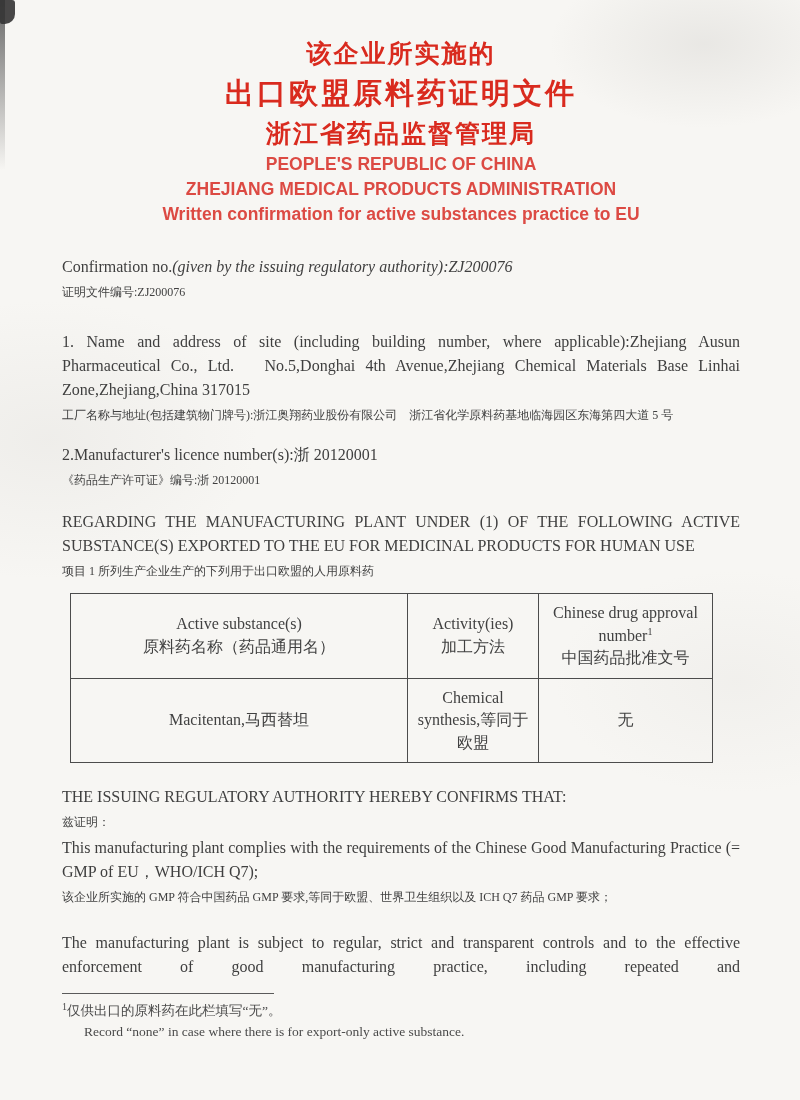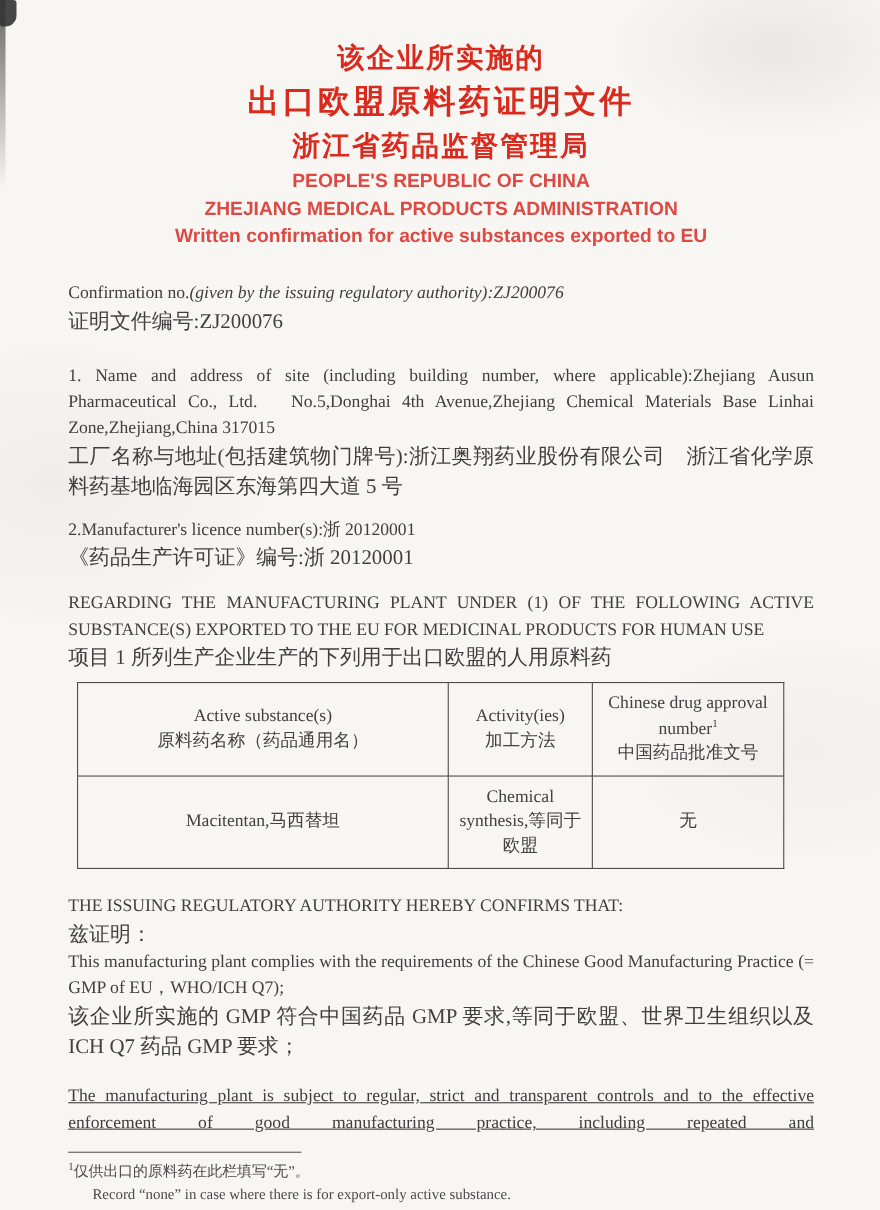--- a/index.html
+++ b/index.html
@@ -54,21 +54,21 @@
     line-height: 25px;
   }
   
   .block { margin-top: 24px; }
   .p-en {
     font-size: 16px;
     line-height: 24px;
     text-align: justify;
   }
   .p-cn {
-    font-size: 19px;
+    font-size: 12px;
     line-height: 27px;
     text-align: justify;
   }
   .p-last-justified { text-align-last: justify; }
   .italic { font-style: italic; }
   .hdr-gap { height: 28px; }
   
   .tbl-wrap { margin: 8px 0 0 8px; }
   table {
     border-collapse: collapse;
@@ -114,21 +114,21 @@
   <div class="artifact-corner"></div>
 
   <div class="content">
 
     <div class="hdr">
       <div class="t-cn red" style="color: rgb(217, 42, 30);">该企业所实施的</div>
       <div class="t-cn t-cn-big red" style="color: rgb(217, 42, 30);">出口欧盟原料药证明文件</div>
       <div class="t-cn red" style="color: rgb(217, 42, 30);">浙江省药品监督管理局</div>
       <div class="t-en red-en" style="color: rgb(220, 74, 67);">PEOPLE'S REPUBLIC OF CHINA</div>
       <div class="t-en red-en" style="color: rgb(220, 74, 67);">ZHEJIANG MEDICAL PRODUCTS ADMINISTRATION</div>
-      <div class="t-en red-en" style="color: rgb(220, 74, 67);">Written confirmation for active substances exported to EU</div>
+      <div class="t-en red-en" style="color: rgb(220, 74, 67);">Written confirmation for active substances practice to EU</div>
     </div>
 
     <div class="hdr-gap"></div>
 
     <div class="block" style="margin-top: 0;">
       <p class="p-en"><span>Confirmation no.</span><span class="italic">(given by the issuing regulatory authority):ZJ200076</span></p>
       <p class="p-cn">证明文件编号:ZJ200076</p>
     </div>
 
     <div class="block">
@@ -172,21 +172,21 @@
       </table>
     </div>
 
     <div class="block" style="margin-top: 22px;">
       <p class="p-en" style="text-align:left;">THE ISSUING REGULATORY AUTHORITY HEREBY CONFIRMS THAT:</p>
       <p class="p-cn" style="text-align:left;">兹证明：</p>
       <p class="p-en">This manufacturing plant complies with the requirements of the Chinese Good Manufacturing Practice (= GMP of EU，WHO/ICH Q7);</p>
       <p class="p-cn">该企业所实施的 GMP 符合中国药品 GMP 要求,等同于欧盟、世界卫生组织以及 ICH Q7 药品 GMP 要求；</p>
     </div>
 
-    <div class="block" style="margin-top: 20px; text-decoration: underline;">
+    <div class="block" style="margin-top: 20px;">
       <p class="p-en p-last-justified">The manufacturing plant is subject to regular, strict and transparent controls and to the effective enforcement of good manufacturing practice, including repeated and</p>
     </div>
 
     <div class="footnote-rule"></div>
     <div>
       <p class="fn-line1"><sup>1</sup><span>仅供出口的原料药在此栏填写“无”。</span></p>
       <p class="fn-line2">Record “none” in case where there is for export-only active substance.</p>
     </div>
 
   </div>

